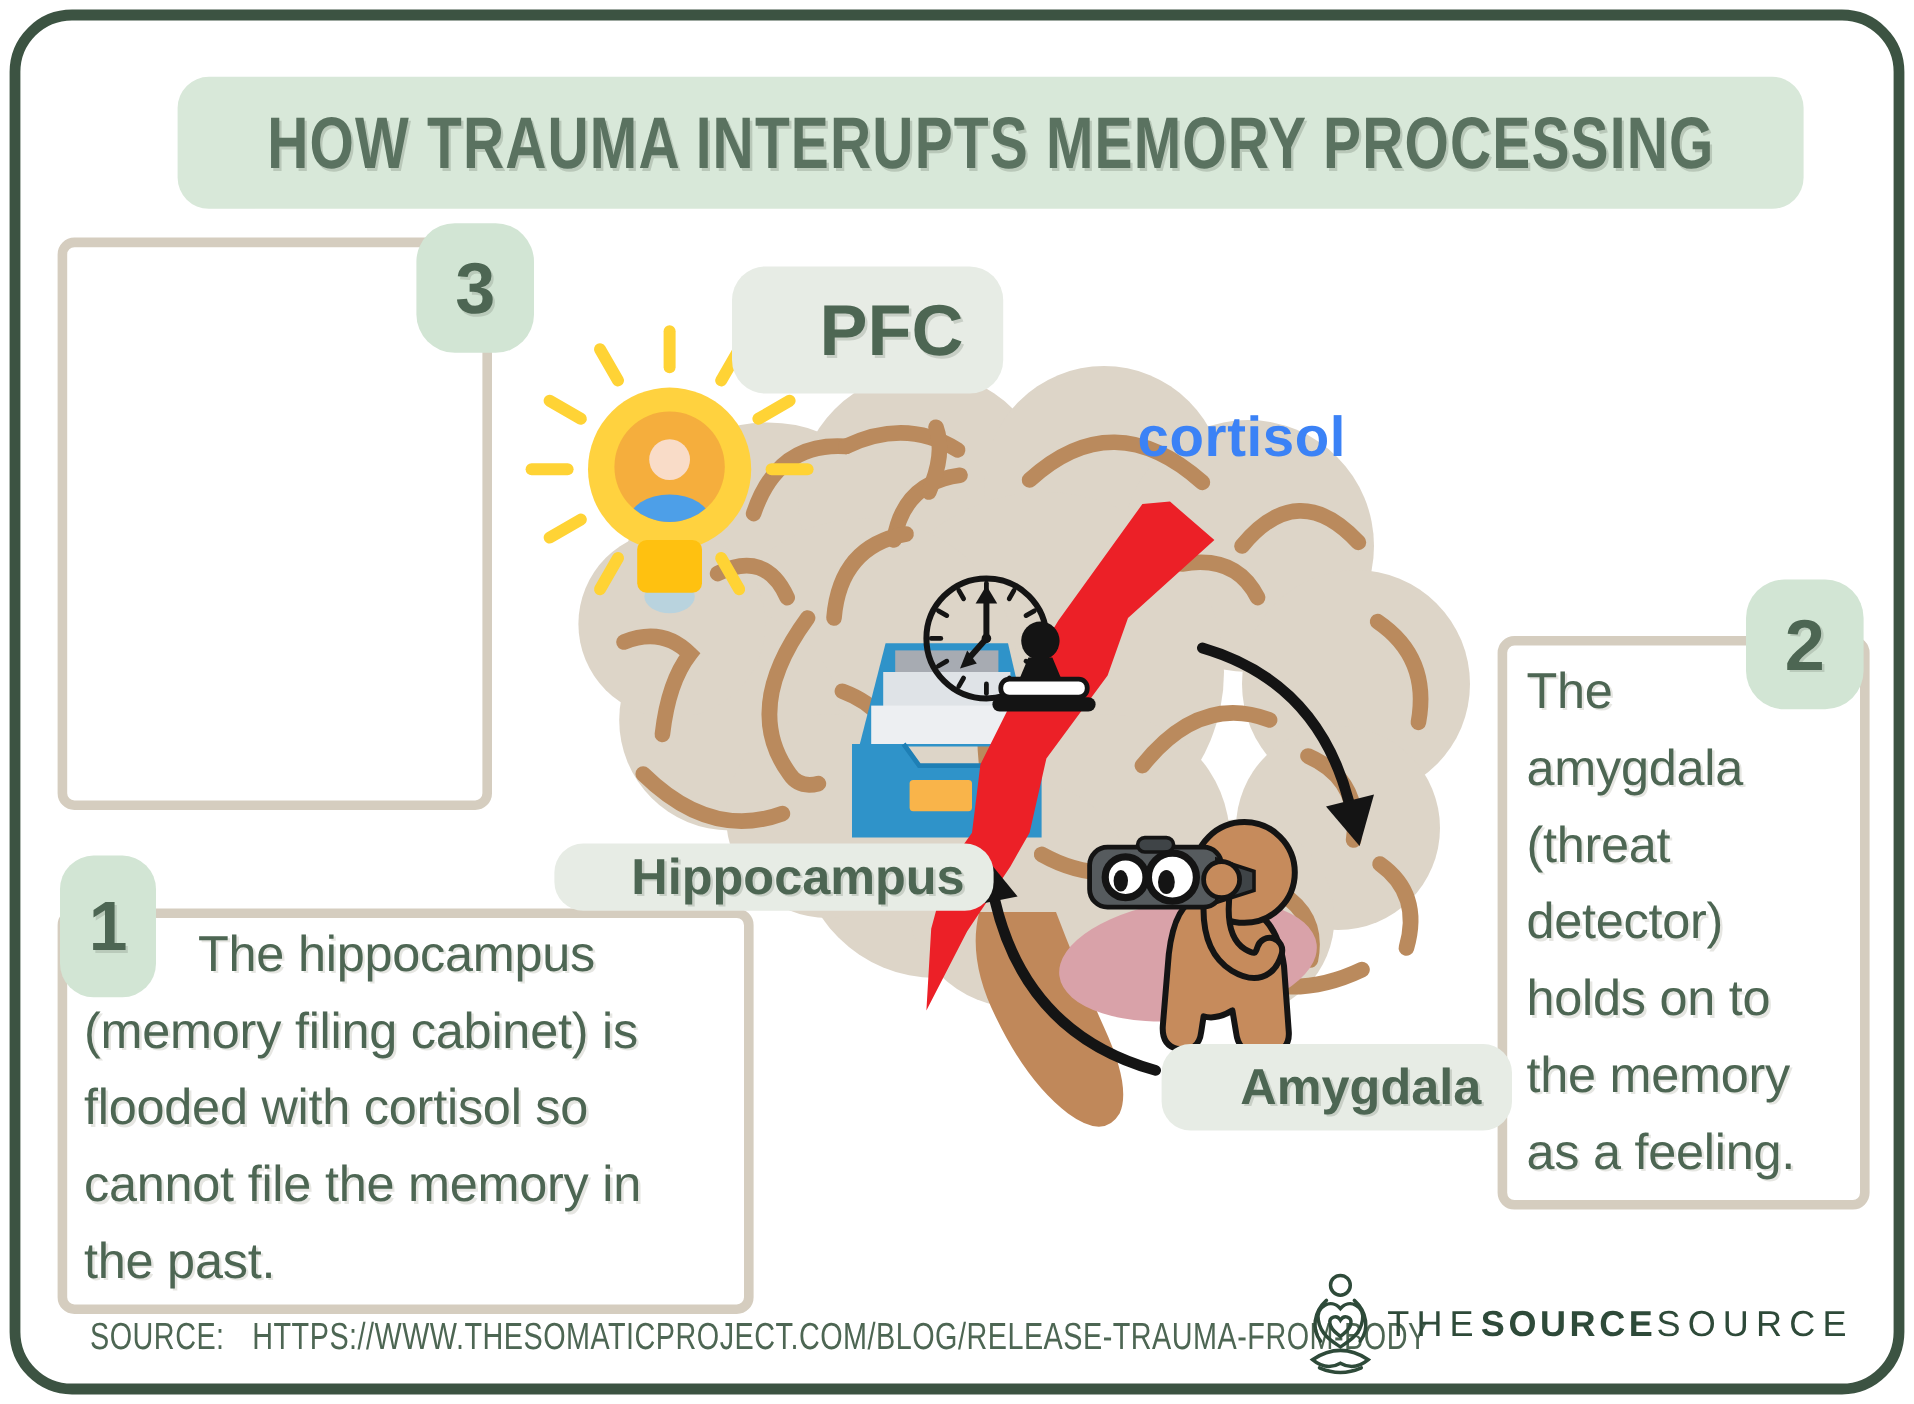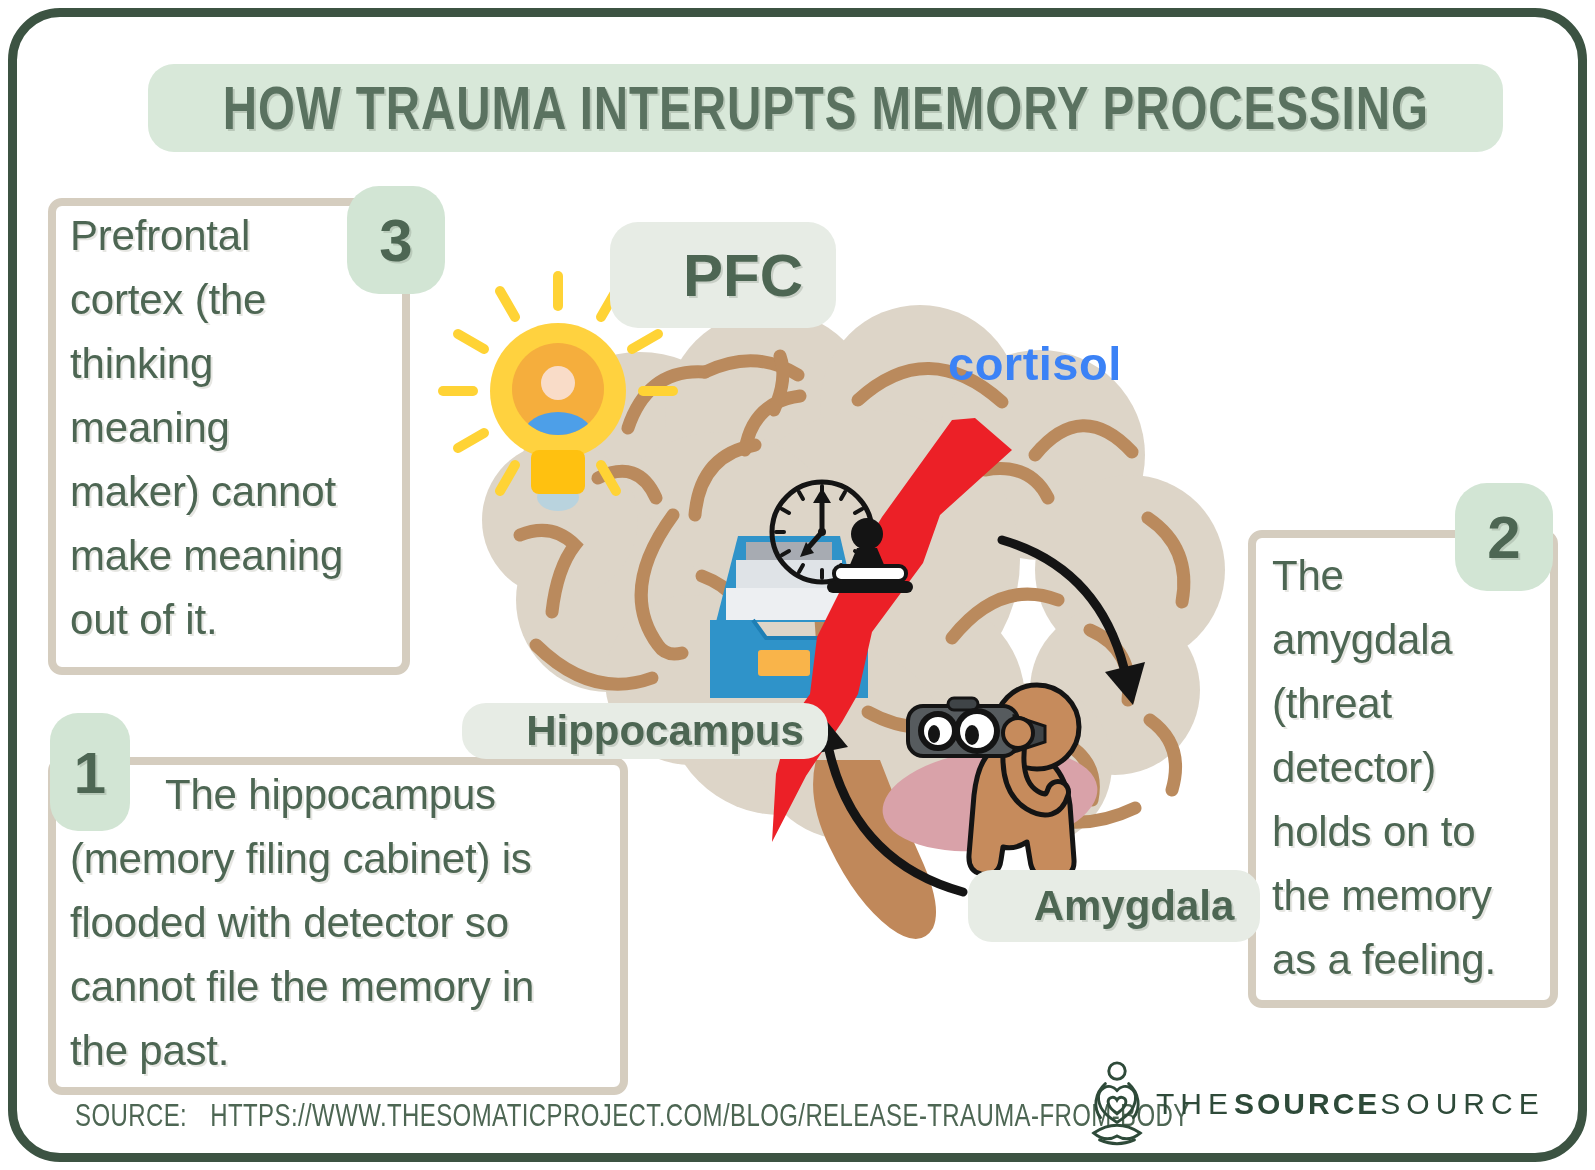--- a/index.html
+++ b/index.html
@@ -2,21 +2,21 @@
 <html><head>
 <meta charset="utf-8">
 <style>
   html,body{margin:0;padding:0;background:#fff;}
   .page{position:relative;width:1595px;height:1170px;background:#ffffff;overflow:hidden;
         font-family:"Liberation Sans",sans-serif;}
   .page-frame{position:absolute;left:8px;top:8px;right:8px;bottom:8px;
         border:9px solid #3C5342;border-radius:52px;pointer-events:none;}
   .illu{position:absolute;left:0;top:0;}
 
-  .title-banner{position:absolute;left:148px;top:64px;width:1355px;height:88px;
+  .title-banner{position:absolute;left:148px;top:64px;width:1355px;height:110px;
         background:#D8E8D9;border-radius:26px;display:flex;align-items:center;justify-content:center;}
   .title-text{font-weight:bold;font-size:50px;color:#5A7260;letter-spacing:1px;white-space:nowrap;
         transform:scale(0.95,1.22);text-shadow:2px 2px 0 rgba(130,140,125,0.35);}
 
   .box{position:absolute;background:#ffffff;border:8px solid #D5CDBF;border-radius:14px;box-sizing:border-box;}
   .box-text{position:absolute;font-size:42px;line-height:64px;color:#4D6653;letter-spacing:-0.2px;
         white-space:pre-line;text-shadow:2px 2px 0 rgba(140,140,125,0.22);}
   .indent-first{text-indent:95px;}
 
   .badge{position:absolute;background:#D2E5D4;display:flex;align-items:center;justify-content:center;
@@ -187,33 +187,26 @@
     </g>
   </svg>
 
   <div class="page-frame"></div>
 
   <div class="title-banner">
     <span class="title-text">HOW TRAUMA INTERUPTS MEMORY PROCESSING</span>
   </div>
 
   <div class="box" style="left:48px;top:198px;width:362px;height:477px;"></div>
-  <div class="box-text" style="left:70px;top:204px;width:330px;">Prefrontal
-cortex (the
-thinking
-meaning
-maker) cannot
-make meaning
-out of it.</div>
   <div class="badge" style="left:347px;top:186px;width:98px;height:108px;border-radius:32px;font-size:60px;">3</div>
 
   <div class="box" style="left:48px;top:757px;width:580px;height:338px;"></div>
   <div class="box-text indent-first" style="left:70px;top:763px;width:545px;">The hippocampus
 (memory filing cabinet) is
-flooded with detector so
+flooded with cortisol so
 cannot file the memory in
 the past.</div>
   <div class="badge" style="left:50px;top:713px;width:80px;height:118px;border-radius:28px;font-size:58px;">1</div>
 
   <div class="box" style="left:1248px;top:530px;width:310px;height:478px;"></div>
   <div class="box-text" style="left:1272px;top:544px;width:270px;">The
 amygdala
 (threat
 detector)
 holds on to

